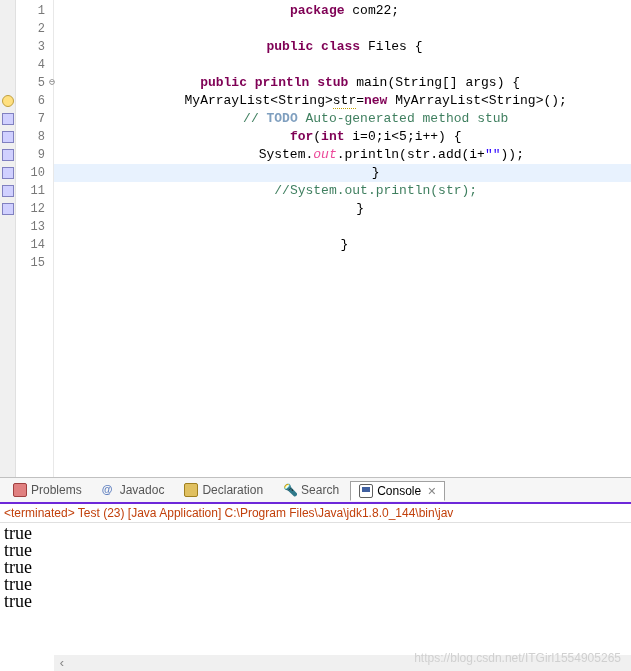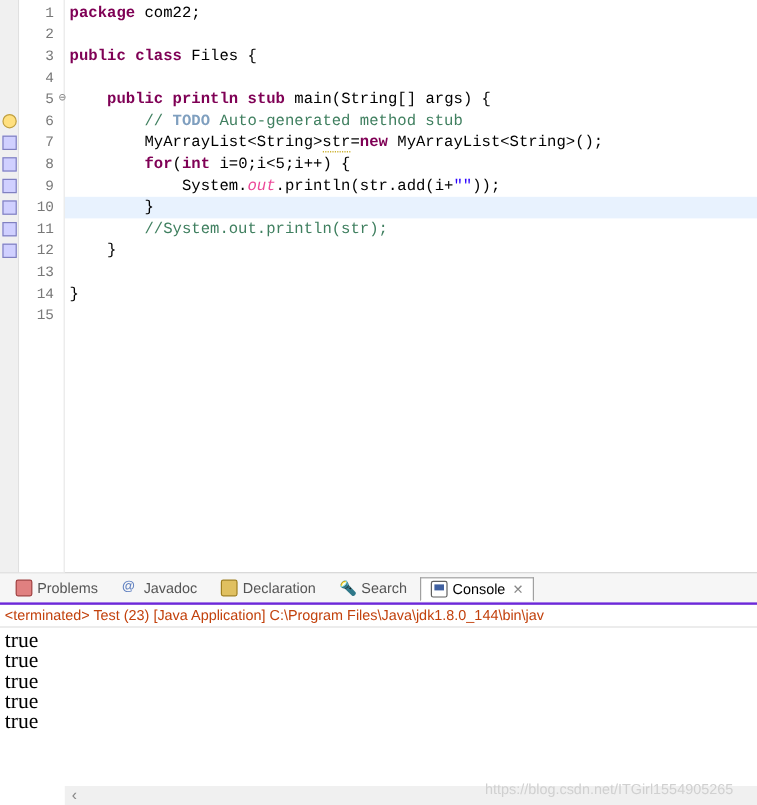--- a/index.html
+++ b/index.html
@@ -71,20 +71,21 @@
   flex: 1;
   padding-top: 2px;
   overflow: hidden;
   position: relative;
 }
 .code-line {
   height: 18px;
   line-height: 18px;
   white-space: pre;
   padding-left: 4px;
+  text-align: center;
 }
 .code-line.highlight {
   background: #e8f2fe;
 }
 .kw { color: #7f0055; font-weight: bold; }
 .com { color: #3f7f5f; }
 .todo { color: #7f9fbf; font-weight: bold; }
 .str { color: #2a00ff; }
 .field { color: #ec4899; font-style: italic; }
 .norm { color: #000; }
@@ -164,21 +165,21 @@
   font-family: Liberation Serif, serif;
   font-size: 18px;
 }
 .console-line {
   height: 17px;
   line-height: 17px;
 }
 .watermark {
   position: absolute;
   bottom: 6px;
-  right: 20px;
+  right: 10px;
   color: #d0d0d0;
   font-family: 'Segoe UI', sans-serif;
   font-size: 12px;
 }
 </style>
 </head>
 <body>
 
 <div class="editor-pane">
   <div class="left-margin"></div>
@@ -198,22 +199,22 @@
       <div class="gutter-line">13</div>
       <div class="gutter-line">14</div>
       <div class="gutter-line">15</div>
     </div>
   <div class="code-area" id="code">
       <div class="code-line"><span class="kw">package</span><span class="norm"> com22;</span></div>
       <div class="code-line"></div>
       <div class="code-line"><span class="kw">public</span><span class="norm"> </span><span class="kw">class</span><span class="norm"> Files {</span></div>
       <div class="code-line"></div>
       <div class="code-line"><span class="norm">    </span><span class="kw">public</span><span class="norm"> </span><span class="kw">println</span><span class="norm"> </span><span class="kw">stub</span><span class="norm"> main(String[] </span><span class="norm">args</span><span class="norm">) {</span></div>
+      <div class="code-line"><span class="norm">        MyArrayList&lt;String&gt;</span><span class="warn">str</span><span class="norm">=</span><span class="kw">new</span><span class="norm"> MyArrayList&lt;String&gt;();</span></div>
       <div class="code-line"><span class="norm">        </span><span class="com">// </span><span class="todo">TODO</span><span class="com"> Auto-generated method stub</span></div>
-      <div class="code-line"><span class="norm">        MyArrayList&lt;String&gt;</span><span class="warn">str</span><span class="norm">=</span><span class="kw">new</span><span class="norm"> MyArrayList&lt;String&gt;();</span></div>
       <div class="code-line"><span class="norm">        </span><span class="kw">for</span><span class="norm">(</span><span class="kw">int</span><span class="norm"> i=0;i&lt;5;i++) {</span></div>
       <div class="code-line"><span class="norm">            System.</span><span class="field">out</span><span class="norm">.println(str.add(i+</span><span class="str">""</span><span class="norm">));</span></div>
       <div class="code-line highlight"><span class="norm">        }</span></div>
       <div class="code-line"><span class="norm">        </span><span class="com">//System.out.println(</span><span class="com">str</span><span class="com">);</span></div>
       <div class="code-line"><span class="norm">    }</span></div>
       <div class="code-line"></div>
       <div class="code-line"><span class="norm">}</span></div>
       <div class="code-line"></div>
     </div>
 </div>

